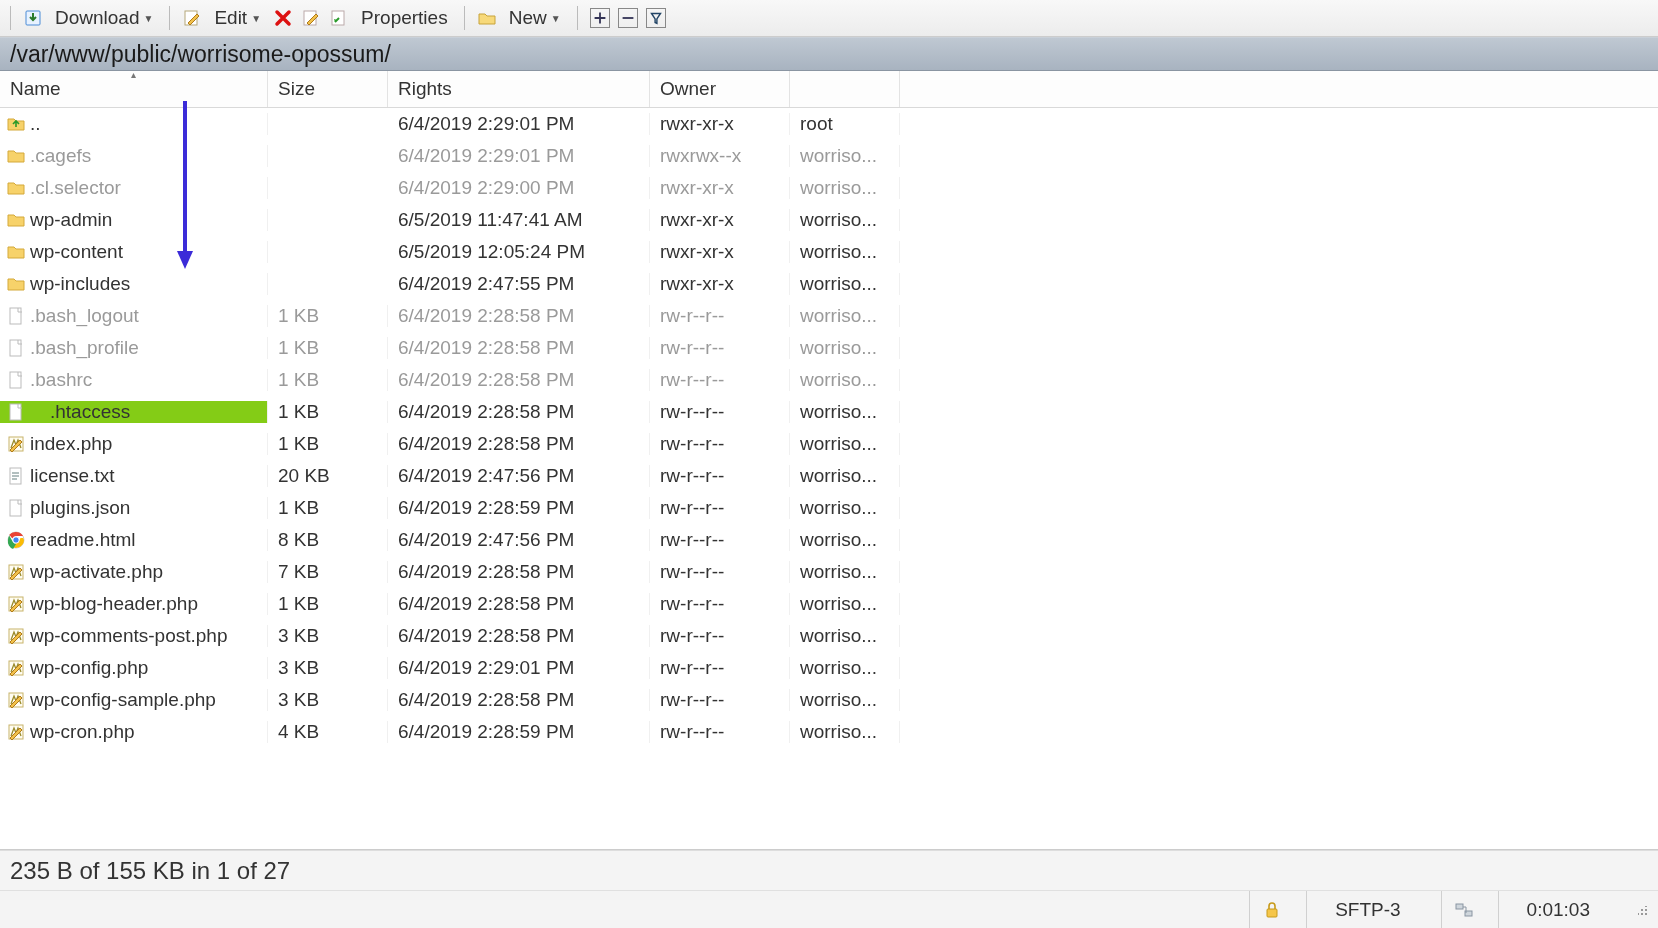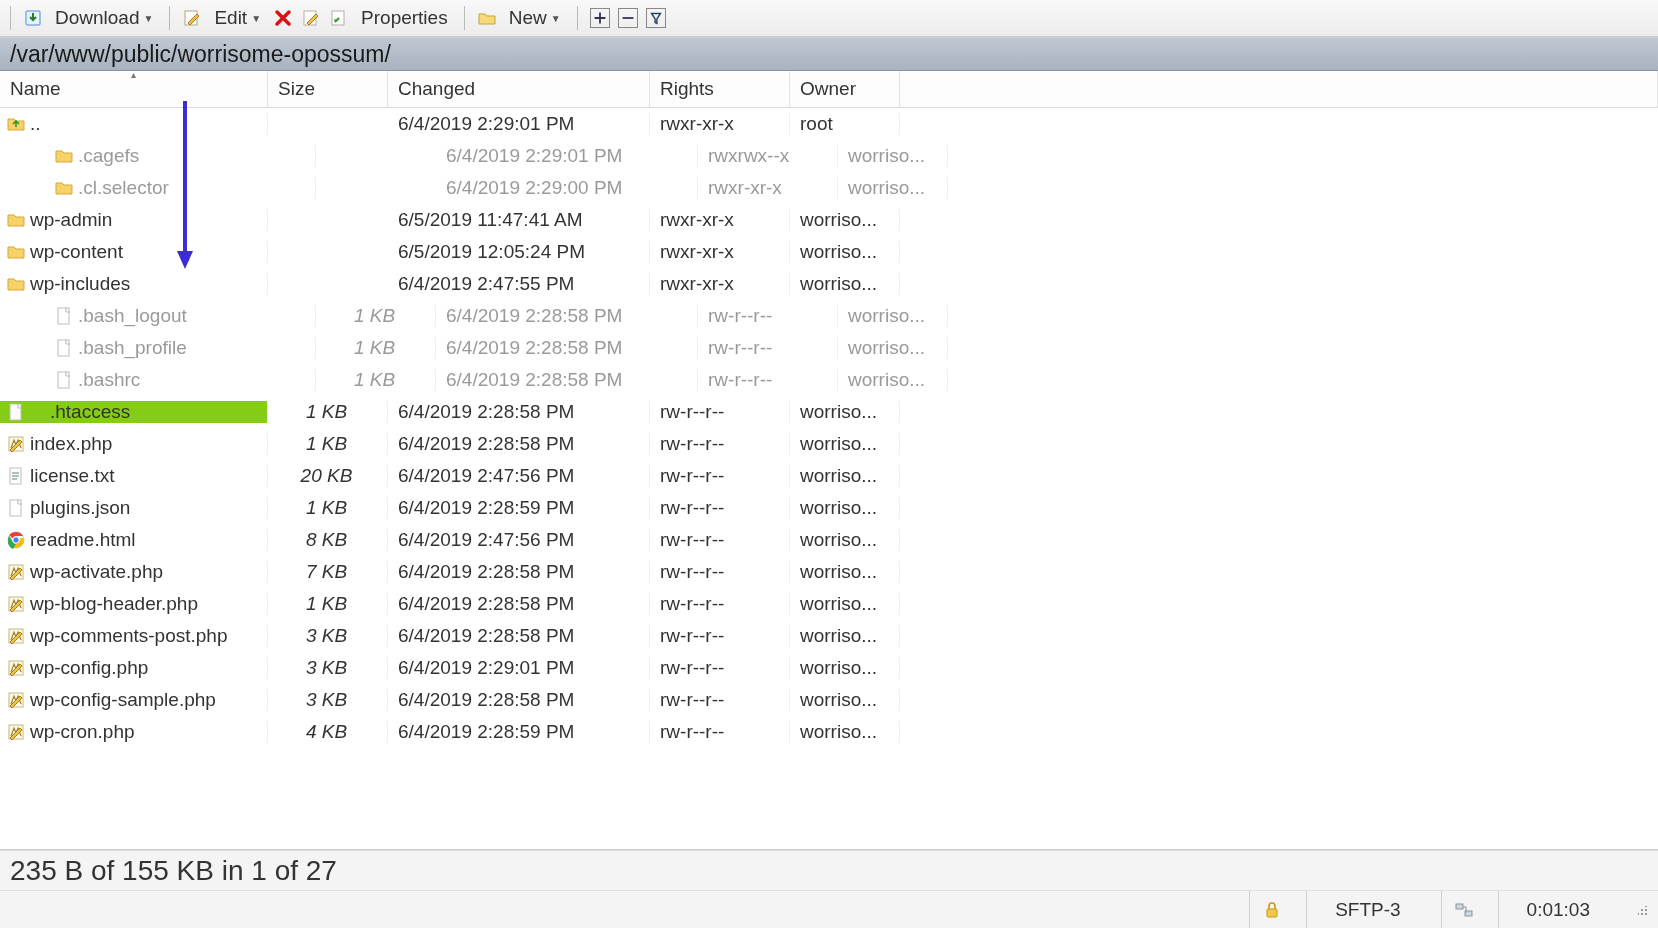--- a/index.html
+++ b/index.html
@@ -113,30 +113,30 @@
     padding: 0 8px 0 10px;
     white-space: nowrap;
     overflow: hidden;
     text-overflow: ellipsis;
     border-right: 1px solid #f0f0f0;
   }
   .row > div:last-child { border-right: none; }
   .row .namecell { display:flex; align-items:center; gap:4px; padding-left:6px; }
   .row.selected { }
   .row.selected .namecell { background: #84cc16; gap: 24px; }
-  .row.dimmed { color: #9a9a9a; margin-left: 48px; }
-  .sizecell { text-align: center; padding-right: 12px !important; font-style: italic; }
+  .row.dimmed { color: #9a9a9a; }
+  .sizecell { text-align: left; padding-right: 12px !important; }
   
   .statusbar {
     height: 40px;
     background: #f4f4f4;
     display: flex;
     align-items: center;
     padding: 0 10px;
-    font-size: 28px;
+    font-size: 24px;
     border-top: 1px solid #ddd;
   }
   .statusbar2 {
     height: 38px;
     background: #f4f4f4;
     display: flex;
     align-items: center;
     justify-content: flex-end;
     gap: 12px;
     padding: 0 8px;
@@ -262,23 +262,20 @@
 
 <div class="filepane">
   <div class="filelist">
     <div class="colheaders">
       <div class="ch">
         <span>Name</span>
         <span class="sort-ind">▴</span>
       </div>
       <div class="ch" style="justify-content:flex-start">
           <span>Size</span>
-        </div>
-      <div class="ch">
-          <span>Changed</span>
         </div>
       <div class="ch">
           <span>Rights</span>
         </div>
       <div class="ch">
           <span>Owner</span>
         </div>
       <div class="ch"></div>
     </div>
     <div class="rows" id="rows">

